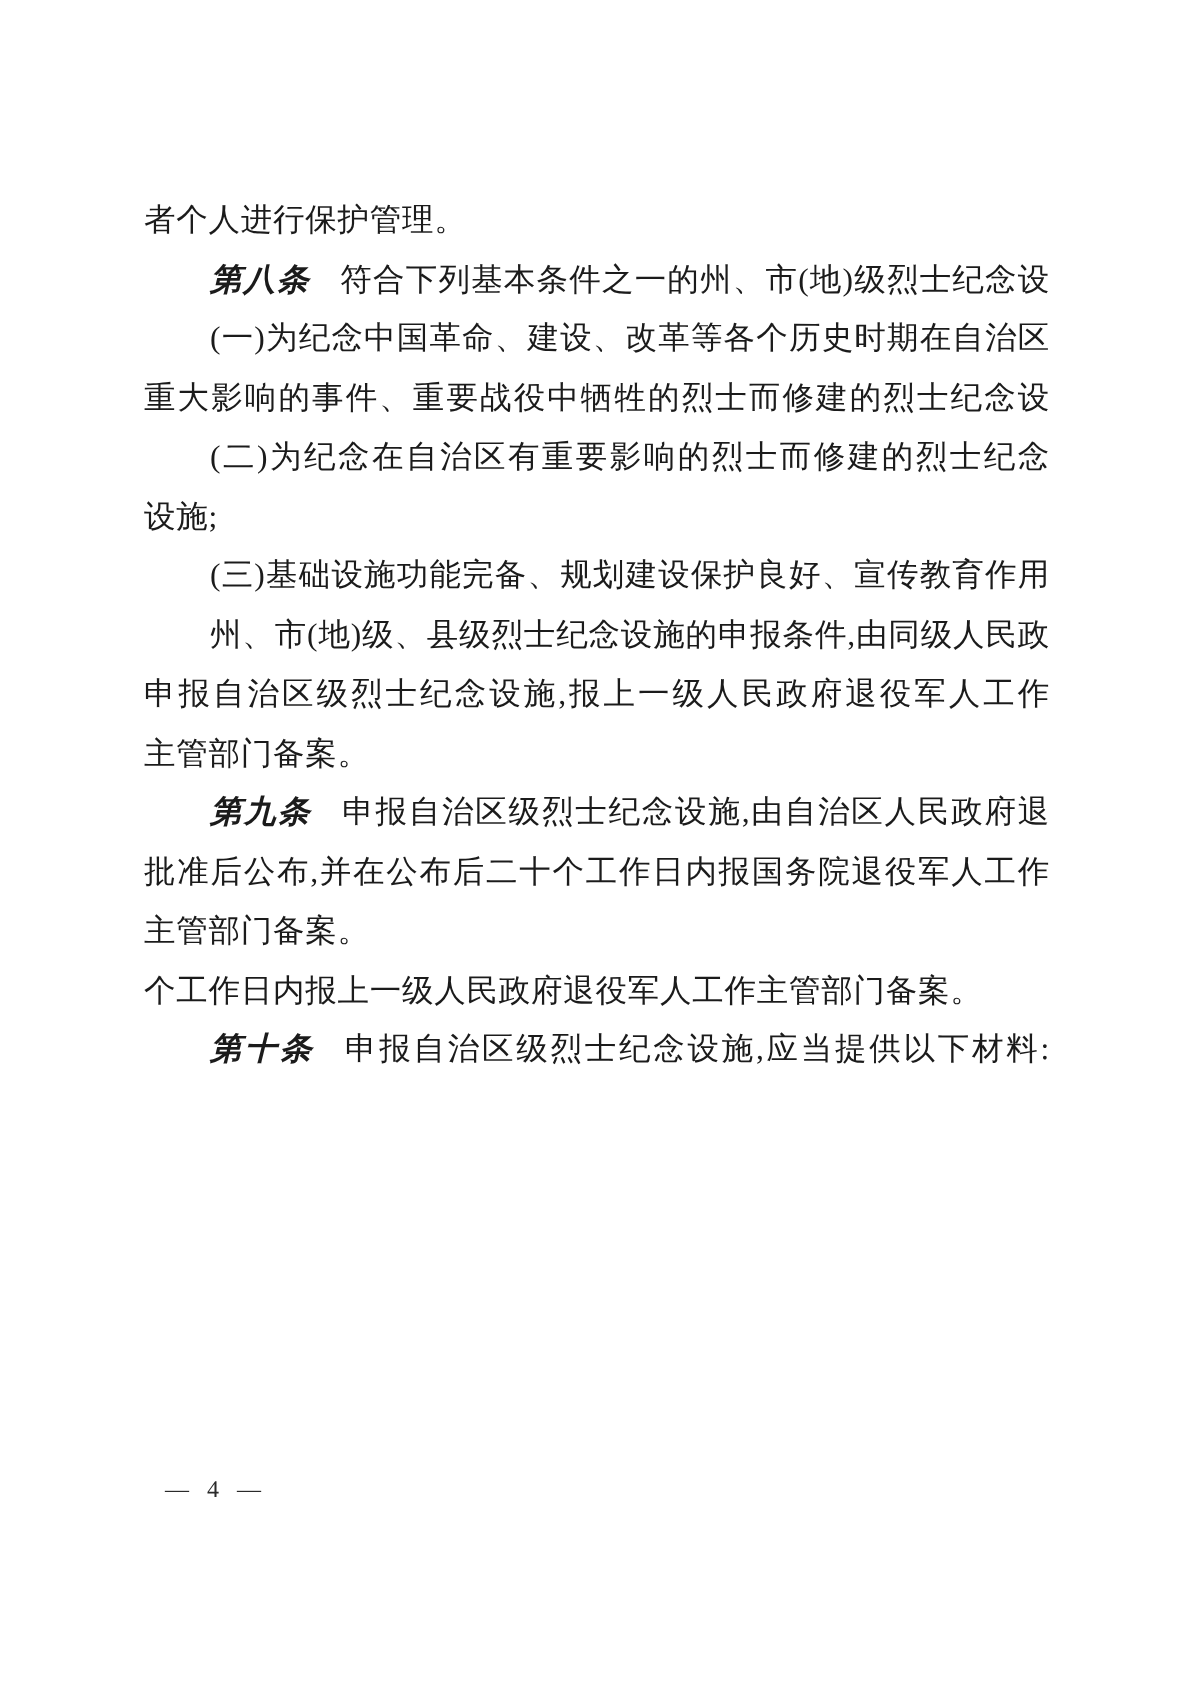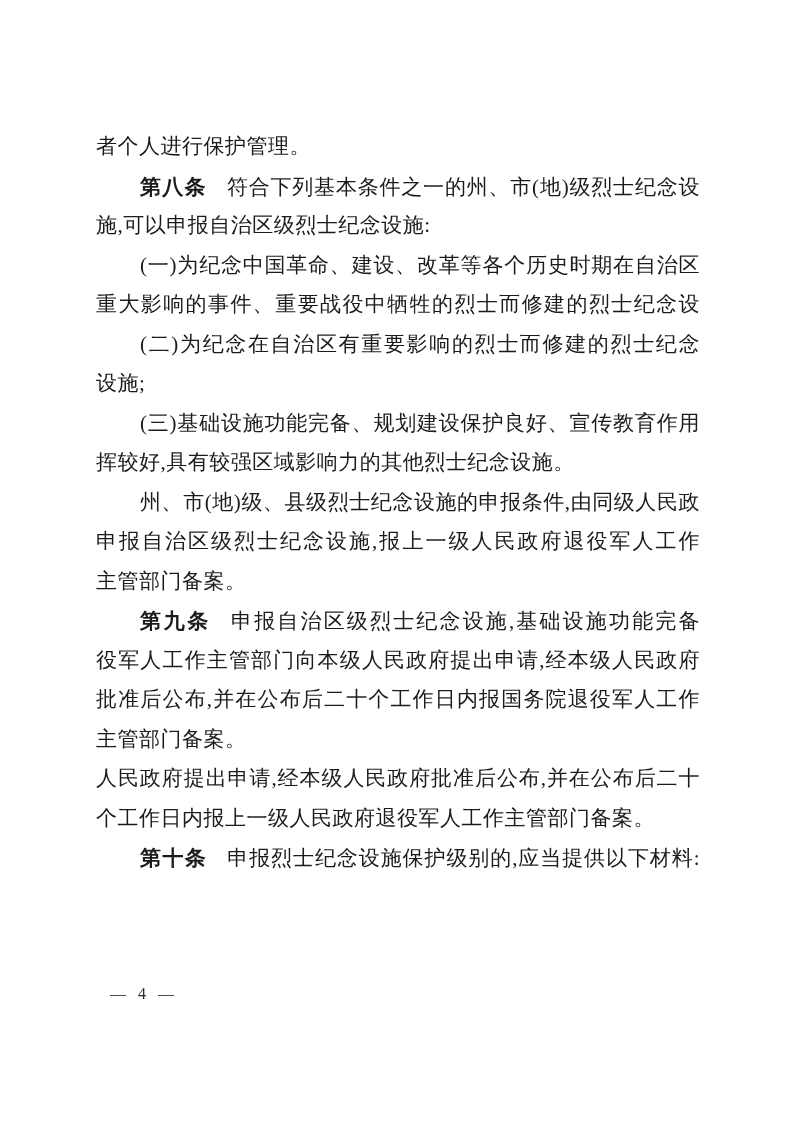--- a/index.html
+++ b/index.html
@@ -35,20 +35,21 @@
     text-align: justify;
     text-align-last: justify;
     white-space: normal;
     overflow: hidden;
   }
   .term {
     font-weight: bold;
     font-family: "Liberation Sans", "DejaVu Sans", sans-serif;
     margin-right: 20px;
     letter-spacing: 1px;
+    font-style: italic;
   }
   .footer {
     position: absolute;
     left: 110px;
     top: 985px;
     font-size: 16px;
     letter-spacing: 4px;
     color: #2a2a2a;
     font-family: "Liberation Serif", "DejaVu Serif", serif;
   }
@@ -57,54 +58,50 @@
 <body>
 
 <div class="page">
 
   <div class="body-text">
 
     <div class="line">者个人进行保护管理。</div>
 
     <div class="line ind fill"><span class="term">第八条</span><span>符合下列基本条件之一的州、市(地)级烈士纪念设</span></div>
 
-    <div class="line">施,可以申报自治区级烈士纪念设施:</div>
 
     <div class="line ind fill">(一)为纪念中国革命、建设、改革等各个历史时期在自治区有</div>
 
     <div class="line fill">重大影响的事件、重要战役中牺牲的烈士而修建的烈士纪念设施;</div>
 
     <div class="line ind fill">(二)为纪念在自治区有重要影响的烈士而修建的烈士纪念</div>
 
     <div class="line">设施;</div>
 
     <div class="line ind fill">(三)基础设施功能完备、规划建设保护良好、宣传教育作用发</div>
 
-    <div class="line">挥较好,具有较强区域影响力的其他烈士纪念设施。</div>
 
     <div class="line ind fill">州、市(地)级、县级烈士纪念设施的申报条件,由同级人民政</div>
 
     <div class="line fill">申报自治区级烈士纪念设施,报上一级人民政府退役军人工作</div>
 
     <div class="line">主管部门备案。</div>
 
-    <div class="line ind fill"><span class="term">第九条</span><span>申报自治区级烈士纪念设施,基础设施功能完备</span></div>
+    <div class="line ind fill"><span class="term">第九条</span><span>申报自治区级烈士纪念设施,由自治区人民政府退</span></div>
 
-    <div class="line fill">役军人工作主管部门向本级人民政府提出申请,经本级人民政府</div>
 
     <div class="line fill">批准后公布,并在公布后二十个工作日内报国务院退役军人工作</div>
 
     <div class="line">主管部门备案。</div>
 
 
 
-    <div class="line fill">人民政府提出申请,经本级人民政府批准后公布,并在公布后二十</div>
 
     <div class="line">个工作日内报上一级人民政府退役军人工作主管部门备案。</div>
 
-    <div class="line ind fill"><span class="term">第十条</span><span>申报烈士纪念设施保护级别的,应当提供以下材料:</span></div>
+    <div class="line ind fill"><span class="term">第十条</span><span>申报自治区级烈士纪念设施,应当提供以下材料:</span></div>
 
 
   </div>
 
   <div class="footer">— 4 —</div>
 
 </div>
 
 </body></html>

